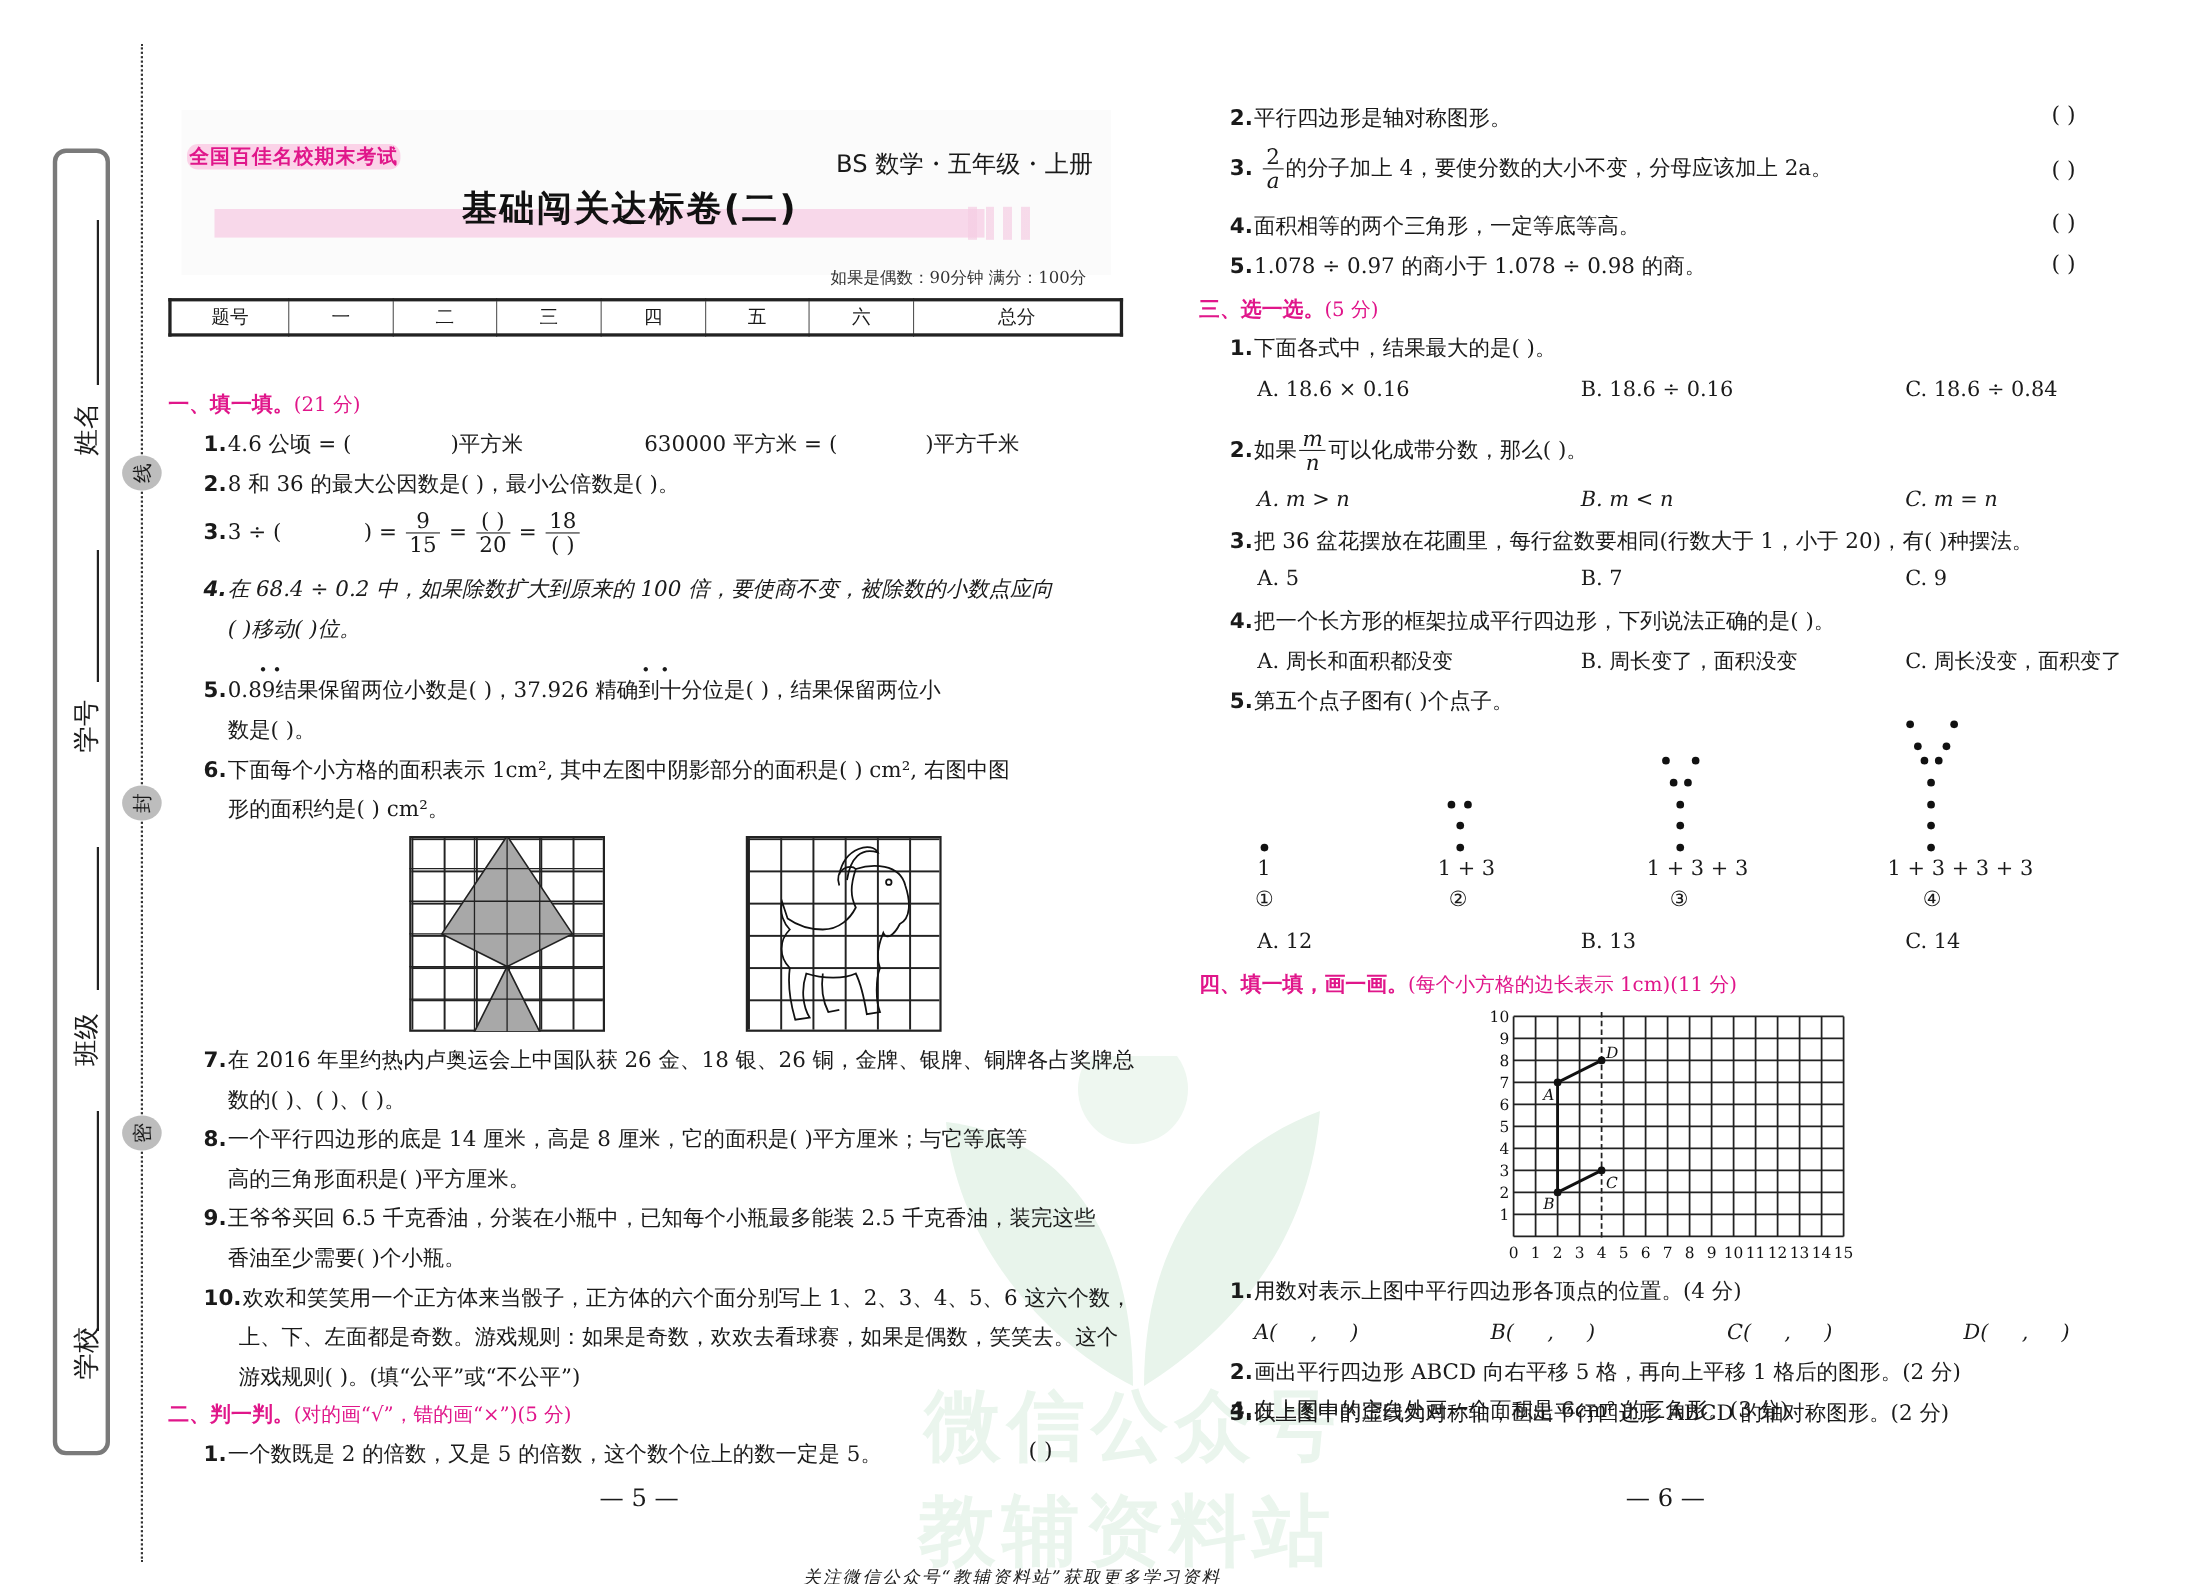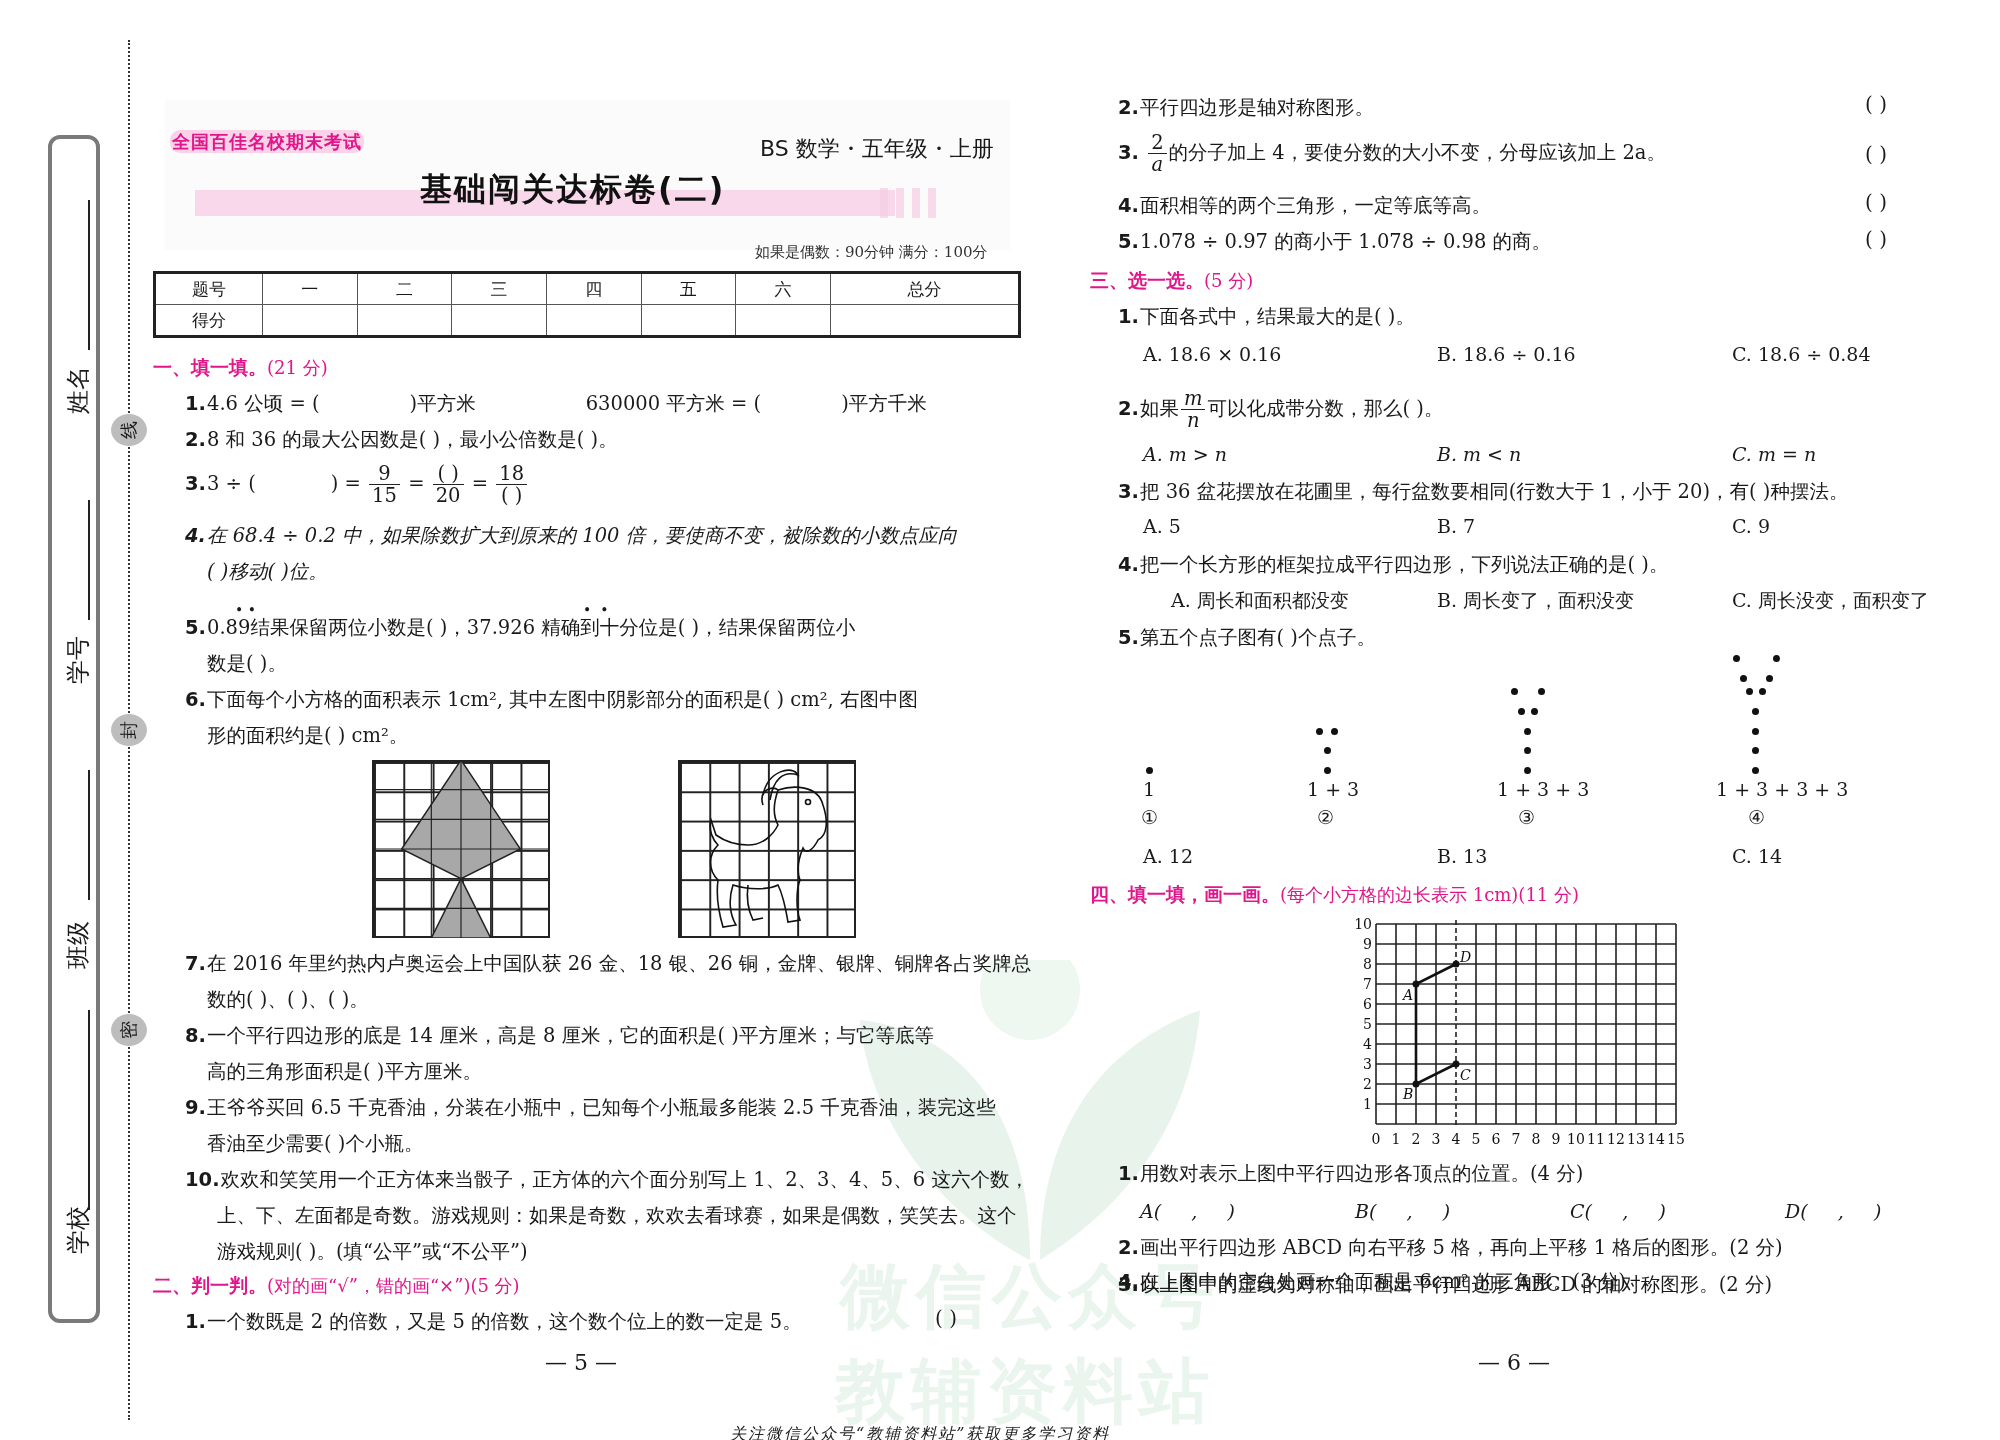--- a/index.html
+++ b/index.html
@@ -107,30 +107,20 @@
         <tr>
     <td>题号</td>
     <td>一</td>
     <td>二</td>
     <td>三</td>
     <td>四</td>
     <td>五</td>
     <td>六</td>
     <td>总分</td>
   </tr>
-  <tr>
-    <td>得分</td>
-    <td></td>
-    <td></td>
-    <td></td>
-    <td></td>
-    <td></td>
-    <td></td>
-    <td></td>
-  </tr>
 </tbody>
     </table>
 
 <div class="sec" style="left:153px;top:355px;">
   <span>一、填一填。</span><span class="note">(21 分)</span>
 </div>
 
 <div class="q" style="left:185px;top:386px;">
   <span class="num">1.</span><span>4.6 公顷 = (</span><span style="display:inline-block;width:90px;"></span><span>)平方米</span><span style="display:inline-block;width:110px;"></span><span>630000 平方米 = (</span><span style="display:inline-block;width:80px;"></span><span>)平方千米</span>
 </div>
@@ -258,21 +248,21 @@
 <div class="q" style="left:1118px;top:474px;">
   <span class="num">3.</span><span>把 36 盆花摆放在花圃里，每行盆数要相同(行数大于 1，小于 20)，有(          )种摆法。</span>
 </div>
 <div class="opt" style="left:1143px;top:515px;">A. 5</div>
 <div class="opt" style="left:1437px;top:515px;">B. 7</div>
 <div class="opt" style="left:1732px;top:515px;">C. 9</div>
 
 <div class="q" style="left:1118px;top:547px;">
   <span class="num">4.</span><span>把一个长方形的框架拉成平行四边形，下列说法正确的是(          )。</span>
 </div>
-<div class="opt" style="left:1143px;top:588px;margin-left:28px;">A. 周长和面积都没变</div>
+<div class="opt" style="left:1143px;top:588px;">A. 周长和面积都没变</div>
 <div class="opt" style="left:1437px;top:588px;">B. 周长变了，面积没变</div>
 <div class="opt" style="left:1732px;top:588px;">C. 周长没变，面积变了</div>
 
 <div class="q" style="left:1118px;top:620px;">
   <span class="num">5.</span><span>第五个点子图有(          )个点子。</span>
 </div>
 
 <div>
   <div class="dot" style="left:1146px;top:767px;"></div>
 </div>

